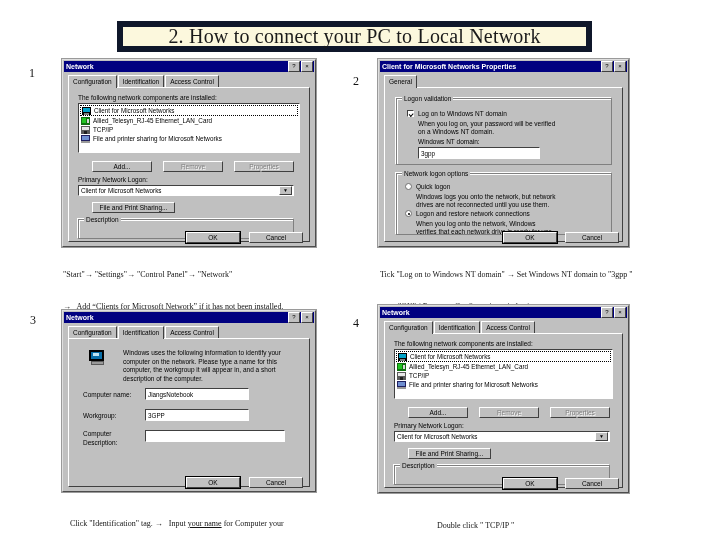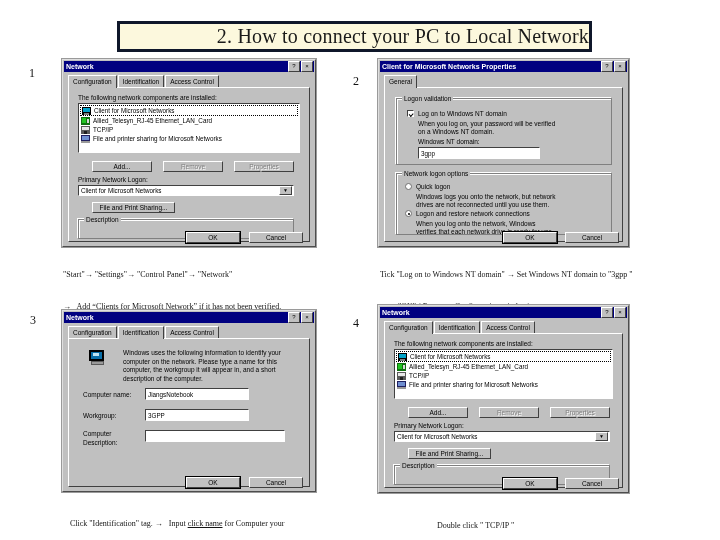--- a/index.html
+++ b/index.html
@@ -10,23 +10,23 @@
     overflow:hidden;
     position:relative;
   }
   .slide{position:absolute;left:0;top:0;width:720px;height:540px;}
 
   
   .title-banner{
     position:absolute;
     left:117px;top:21px;width:475px;height:31px;
     background:#fcf8dd;
-    border:3px solid #0f172a;
-    box-sizing:border-box;
-    display:flex;align-items:center;justify-content:flex-end;
+    border:6px solid #0f172a;
+    box-sizing:border-box;
+    display:flex;align-items:center;justify-content:center;
   }
   .title-banner .t{
     font-family:"Liberation Serif", serif;
     font-size:20px;color:#1a1a1a;letter-spacing:.2px;white-space:nowrap;
   }
 
   
   .stepnum{
     position:absolute;
     font-family:"Liberation Serif", serif;
@@ -345,21 +345,21 @@
       <div class="lbl" style="position:absolute;left:31px;top:132px;line-height:8px;white-space:pre;">When you log onto the network, Windows
 verifies that each network drive is ready for use.</div>
     </div>
 
     <div class="btn def" style="position:absolute;left:124px;top:172px;width:54px;height:11px;">OK</div>
     <div class="btn" style="position:absolute;left:186px;top:172px;width:54px;height:11px;">Cancel</div>
   </div>
 
   <div class="cap-block" style="left:63px;top:249px;">
     <div>"Start"→ "Settings"→ "Control Panel"→ "Network"</div>
-    <div>→   Add “Clients for Microsoft Network” if it has not been verified.</div>
+    <div>→   Add “Clients for Microsoft Network” if it has not been installed.</div>
     <div>→  "Service"</div>
     <div>→    Add “File and printer sharing for Microsoft Networks”</div>
     <div>→  Double click  ‘Client s for Microsoft Network"</div>
   </div>
 
   <div class="cap-block" style="left:380px;top:249px;">
     <div>Tick "Log on to Windows NT domain" → Set Windows NT domain to "3gpp "</div>
     <div style="padding-left:8px;">→ "OK" ( Return to Configuration window)</div>
   </div>
 
@@ -462,21 +462,21 @@
       <div class="group" style="left:9px;top:131px;width:216px;height:20px;">
         <span class="gtitle">Description</span>
       </div>
     </div>
 
     <div class="btn def" style="position:absolute;left:124px;top:172px;width:54px;height:11px;">OK</div>
     <div class="btn" style="position:absolute;left:186px;top:172px;width:54px;height:11px;">Cancel</div>
   </div>
 
   <div class="cap-block" style="left:70px;top:498px;">
-    <div><span>Click "Identification" tag. →   Input </span><span class="u">click name</span><span> for Computer your</span></div>
+    <div><span>Click "Identification" tag. →   Input </span><span class="u">your name</span><span> for Computer your</span></div>
     
   </div>
 
   <div class="cap-block" style="left:437px;top:500px;">
     <div>Double click " TCP/IP "</div>
   </div>
 
 </div>
 
 </body></html>

